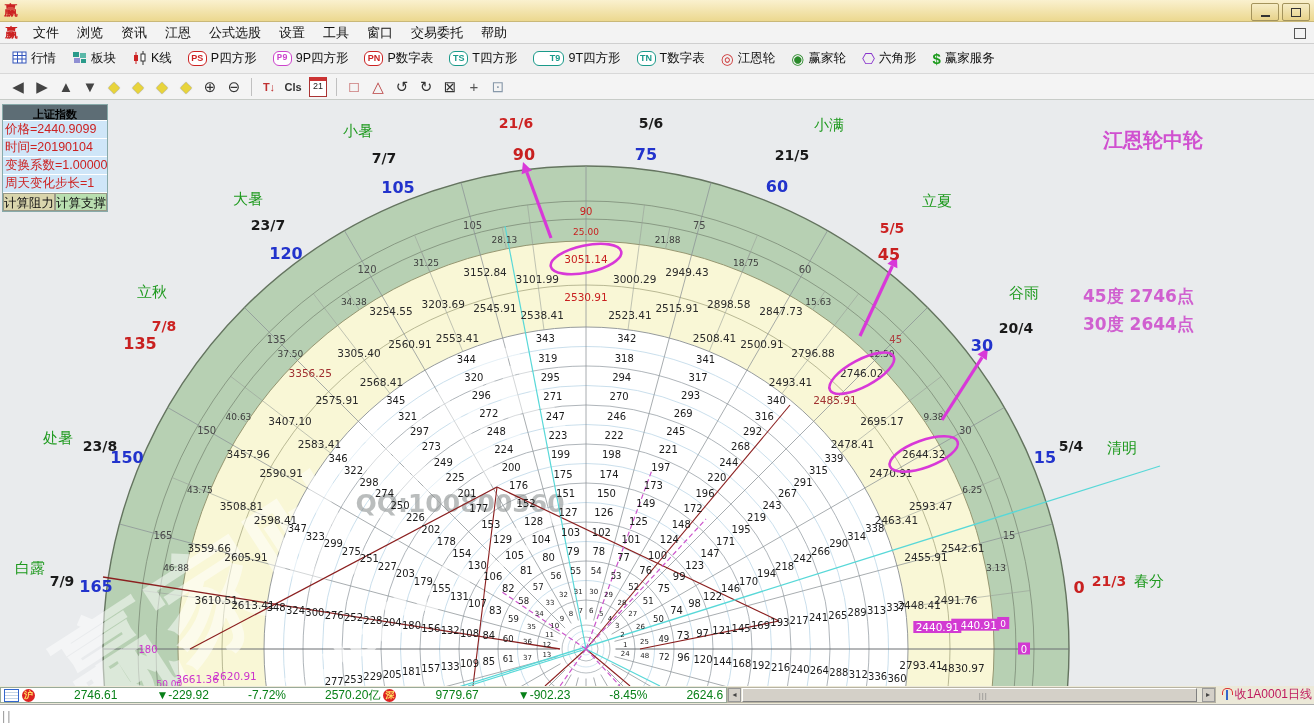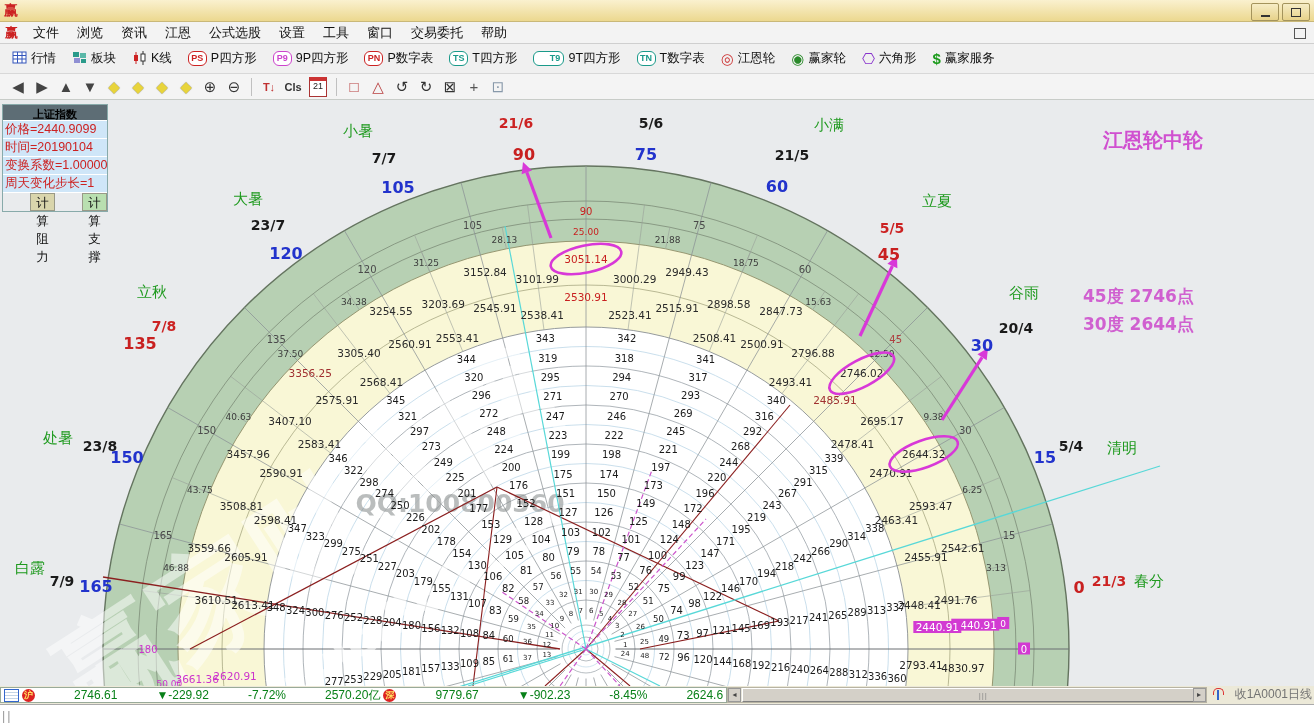--- a/index.html
+++ b/index.html
@@ -40,41 +40,41 @@
   
   .chart{position:absolute;left:0;top:100px;width:1314px;height:586px;background:#e9ebed;}
   svg text{font-family:"DejaVu Sans","Liberation Sans",sans-serif;}
   
   .panel{position:absolute;left:2px;top:104px;width:104px;z-index:5;font-size:12.5px;
     border:1px solid #8aa;}
   .panel .hd{height:15px;line-height:18px;background:#5d6d75;color:#000000;font-weight:bold;text-align:center;font-size:11px;}
   .panel .row{height:17px;line-height:17px;background:#cfe6f8;color:#c22;padding-left:2px;
     border-top:1px solid #fff;white-space:nowrap;overflow:hidden;}
   .panel .btns{display:flex;border-top:1px solid #fff;}
-  .panel .btns span{flex:1;height:18px;line-height:18px;text-align:center;color:#111;border:1px solid #998;box-sizing:border-box;margin-left:27px;}
+  .panel .btns span{flex:1;height:18px;line-height:18px;color:#111;border:1px solid #998;box-sizing:border-box;}
   .btn-res{background:#d9d5ac;}
   .btn-sup{background:#b9dfb0;}
   
   .status1{position:absolute;left:0;top:686px;width:100%;height:18px;background:#ece9d8;
     font-size:12px;display:flex;align-items:center;}
   .s1-left{display:flex;align-items:center;gap:3px;background:#fff;border:1px solid #9a9;
     height:16px;box-sizing:border-box;padding:0 3px;white-space:nowrap;}
   .q{color:#088018;margin-left:36px;}
   .coin{display:inline-block;width:13px;height:13px;border-radius:50%;background:#d22;
     color:#ffe060;font-size:9px;line-height:13px;text-align:center;font-weight:bold;}
   .tblico{display:inline-block;width:13px;height:11px;border:1px solid #36c;
     background:repeating-linear-gradient(#fff,#fff 2px,#8ac 3px),#fff;}
   .sb{position:relative;flex:1;height:16px;background:#e8e6da;border:1px solid #b8b4a4;
      box-sizing:border-box;display:flex;align-items:center;}
   .sb-btn{width:13px;height:14px;background:#d4d0c8;border:1px solid #999;box-sizing:border-box;
      font-size:8px;line-height:12px;text-align:center;color:#444;}
   .sb-thumb{position:absolute;left:14px;width:455px;height:14px;background:#d4d0c8;
      border:1px solid;border-color:#fff #808080 #808080 #fff;box-sizing:border-box;}
   .sb-thumb i{position:absolute;left:52%;top:2px;font-style:normal;font-size:8px;letter-spacing:1px;color:#888;}
-  .s1-right{display:flex;align-items:center;gap:12px;padding:0 2px 2px 6px;white-space:nowrap;color:#737373;}
+  .s1-right{display:flex;align-items:center;gap:3px;padding:0 2px 2px 6px;white-space:nowrap;color:#be185d;}
   .ant{display:inline-block;width:10px;height:12px;position:relative;}
   .ant::before{content:"";position:absolute;left:4px;top:2px;width:2px;height:10px;background:#36c;}
   .ant::after{content:"";position:absolute;left:0;top:0;width:9px;height:6px;border:1.5px solid #d33;
      border-bottom:none;border-radius:5px 5px 0 0;}
   .status2{position:absolute;left:0;top:704px;width:100%;height:22px;background:#fff;
     border-top:1px solid #aaa;font-size:12.5px;color:#111;display:flex;align-items:center;white-space:nowrap;}
   .grip2{color:#999;margin:0 4px 0 2px;letter-spacing:2px;}
 </style>
 </head>
 <body>
@@ -132,21 +132,21 @@
             <line x1="11" y1="0" x2="11" y2="14" stroke="#333"></line>
             <rect x="9" y="3" width="4" height="7" fill="#fff" stroke="#333"></rect>
           </svg></span>
         <span>K线</span>
       </span>
       <span class="tbtn">
         <span class="badge" style="color: rgb(204, 34, 34); border-color: rgb(204, 34, 34);">PS</span>
         <span>P四方形</span>
       </span>
       <span class="tbtn">
-        <span class="badge" style="color: rgb(204, 68, 204); border-color: rgb(204, 68, 204);">P9</span>
+        <span class="badge" style="color: rgb(204, 68, 204); border-color: rgb(204, 68, 204); font-family: Liberation Mono, monospace;">P9</span>
         <span>9P四方形</span>
       </span>
       <span class="tbtn">
         <span class="badge" style="color: rgb(204, 34, 34); border-color: rgb(204, 34, 34);">PN</span>
         <span>P数字表</span>
       </span>
       <span class="tbtn">
         <span class="badge" style="color: rgb(26, 154, 138); border-color: rgb(26, 154, 138);">TS</span>
         <span>T四方形</span>
       </span>

